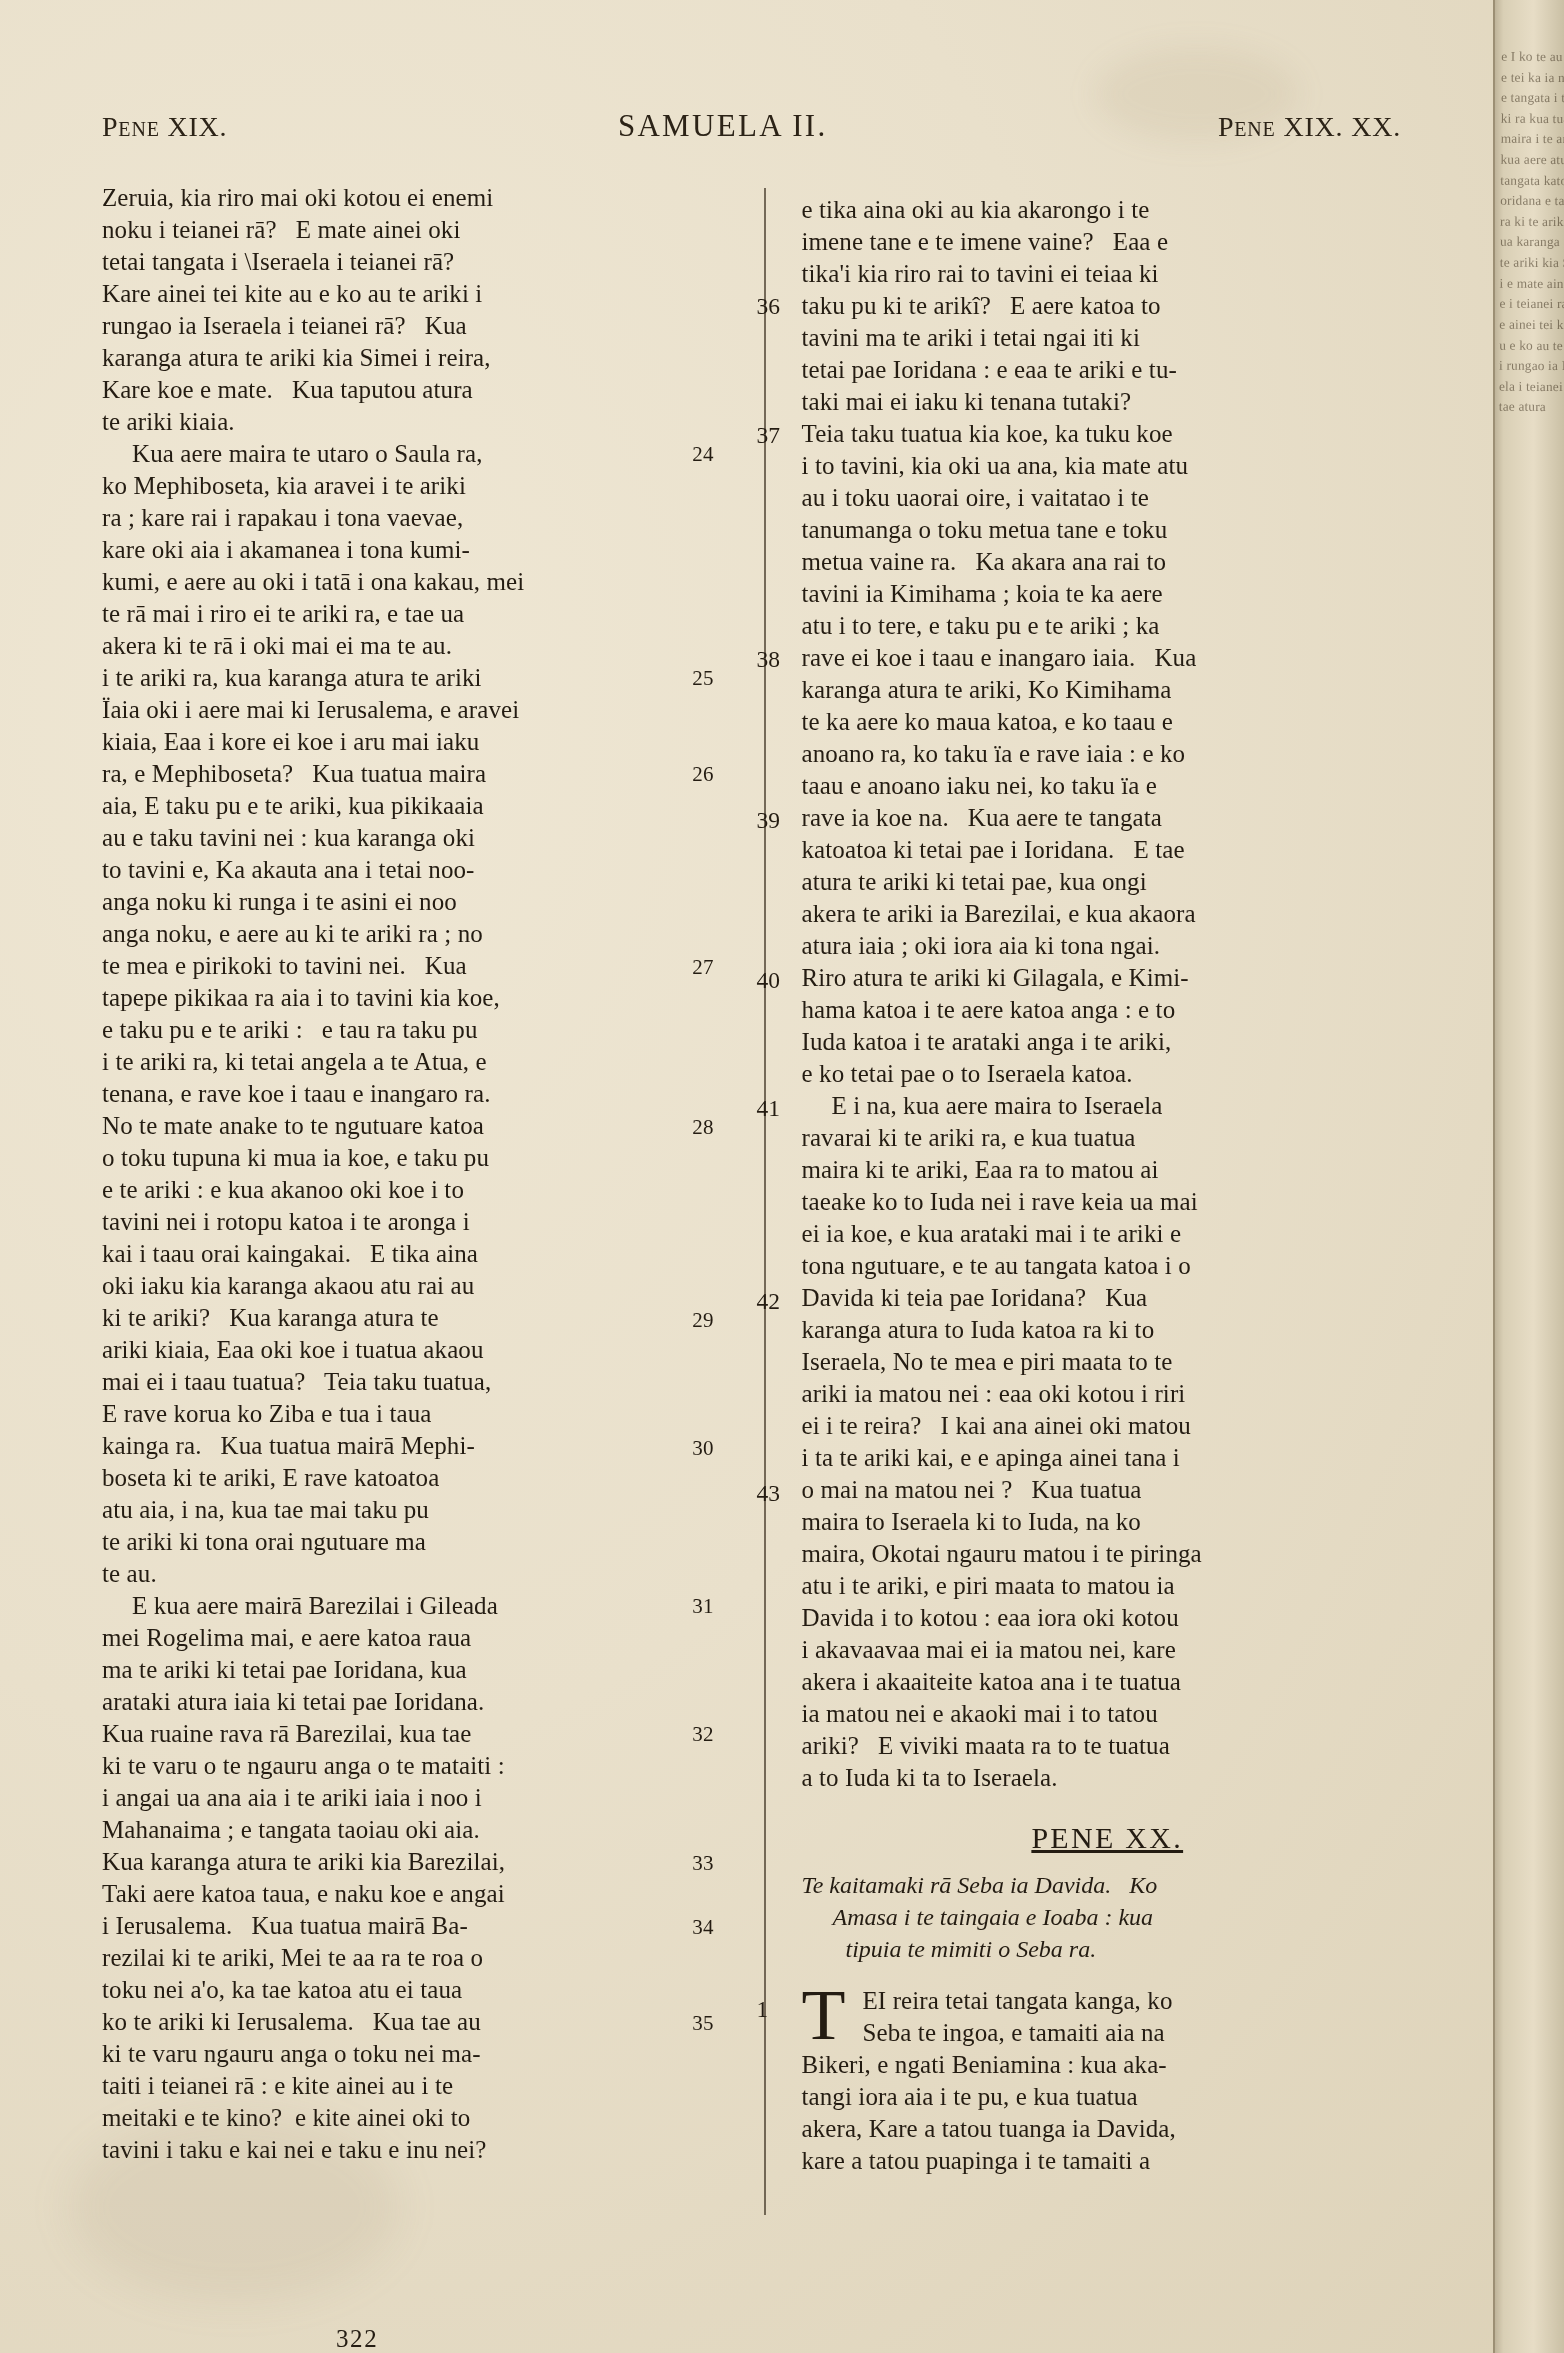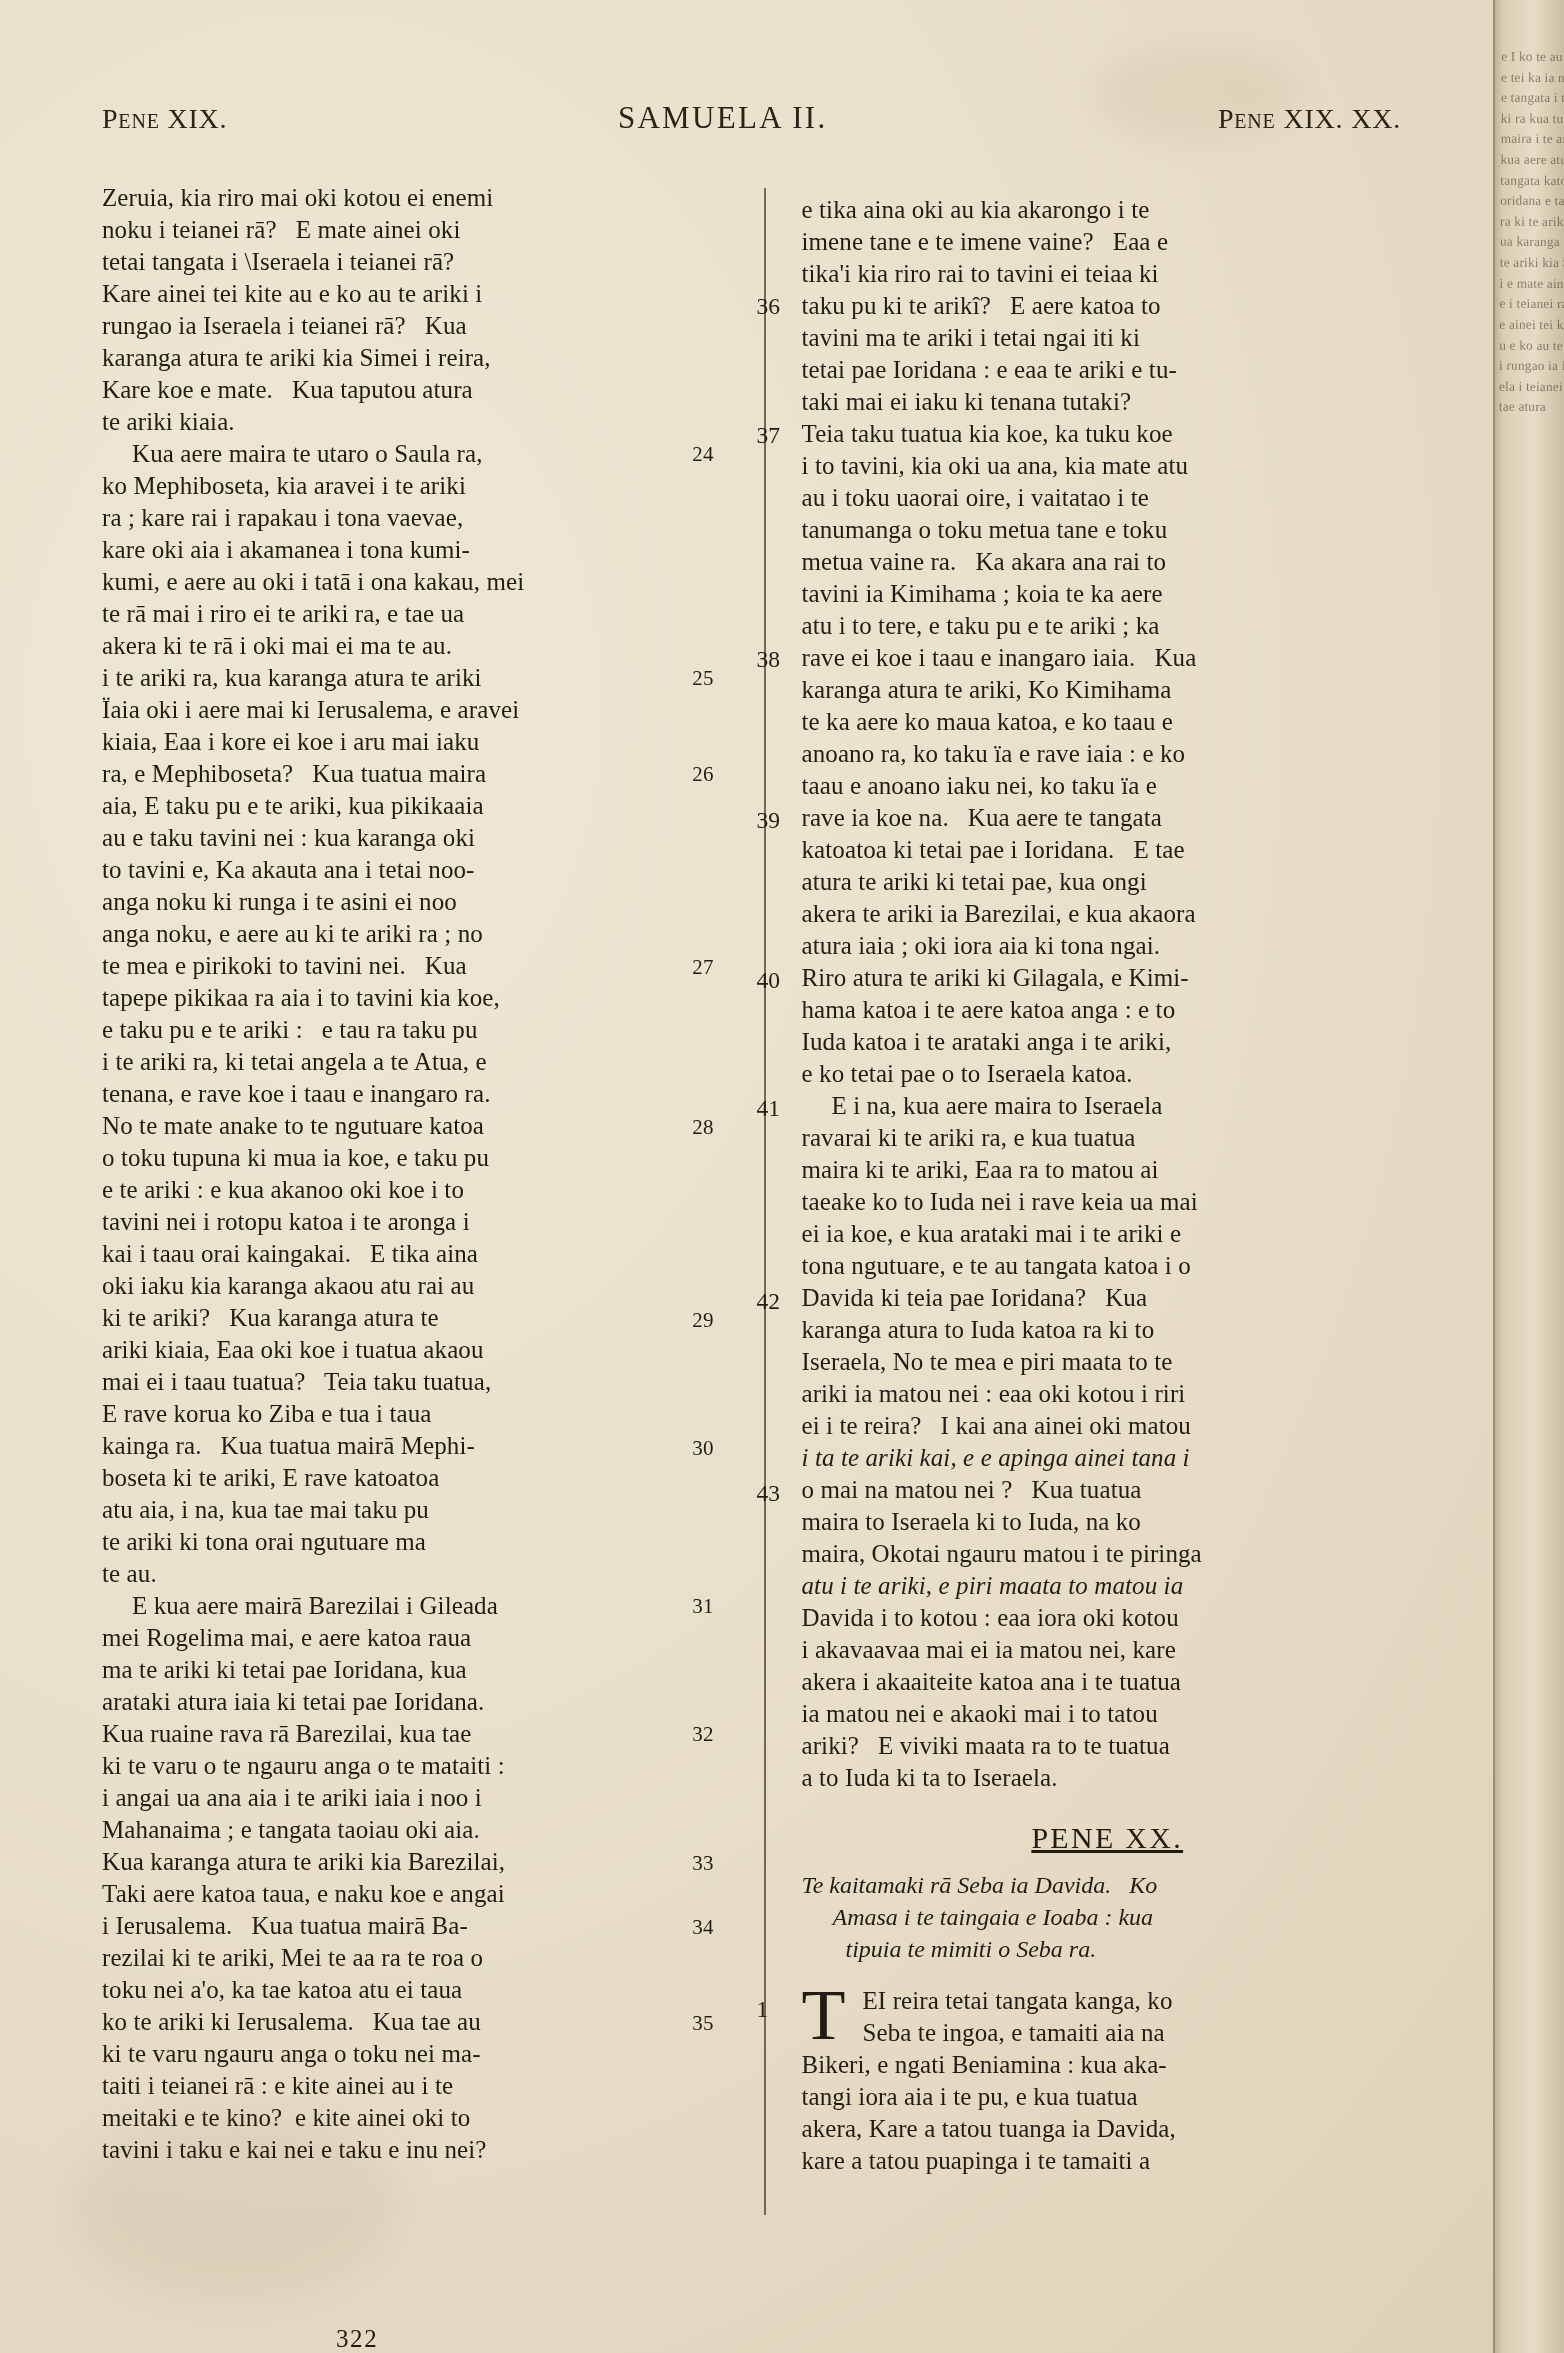--- a/index.html
+++ b/index.html
@@ -57,21 +57,21 @@
   #sheet {
     position: absolute;
     left: 0; top: 0;
     width: 1495px;
     height: 2354px;
     padding: 0;
   }
 
   #header {
     position: absolute;
-    top: 100px;
+    top: 108px;
     left: 102px;
     width: 1299px;
     display: flex;
     align-items: baseline;
     justify-content: space-between;
     color: #2c2317;
     text-align: right;
   }
   .hdr-left, .hdr-right {
     font-size: 28px;
@@ -129,21 +129,21 @@
     color: #241c12;
   }
   .col.right .vnum {
     position: absolute;
     left: -45px;
     font-size: 23.5px;
     color: #241c12;
   }
   .line { white-space: pre; }
   .line.indent { text-indent: 30px; }
-  .ital { font-style: italic; }
+  .ital { }
 
   
   .chapter-head {
     text-align: center;
     font-size: 30px;
     letter-spacing: 2.3px;
     margin: 27px 0 14px 0;
     color: #241c12;
     text-decoration: underline;
   }

